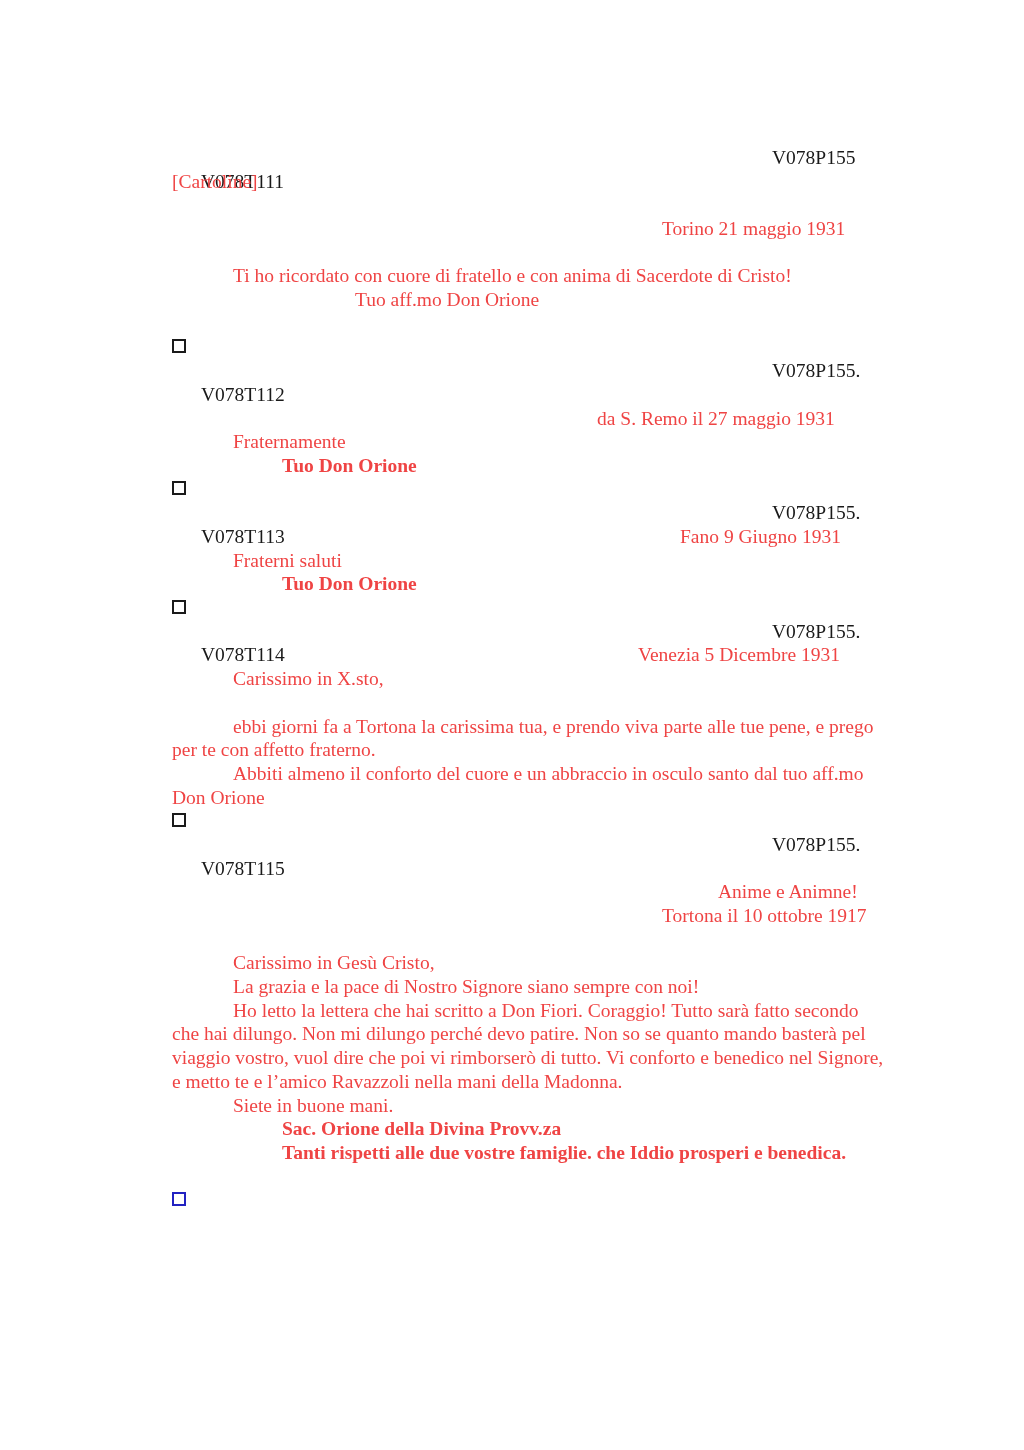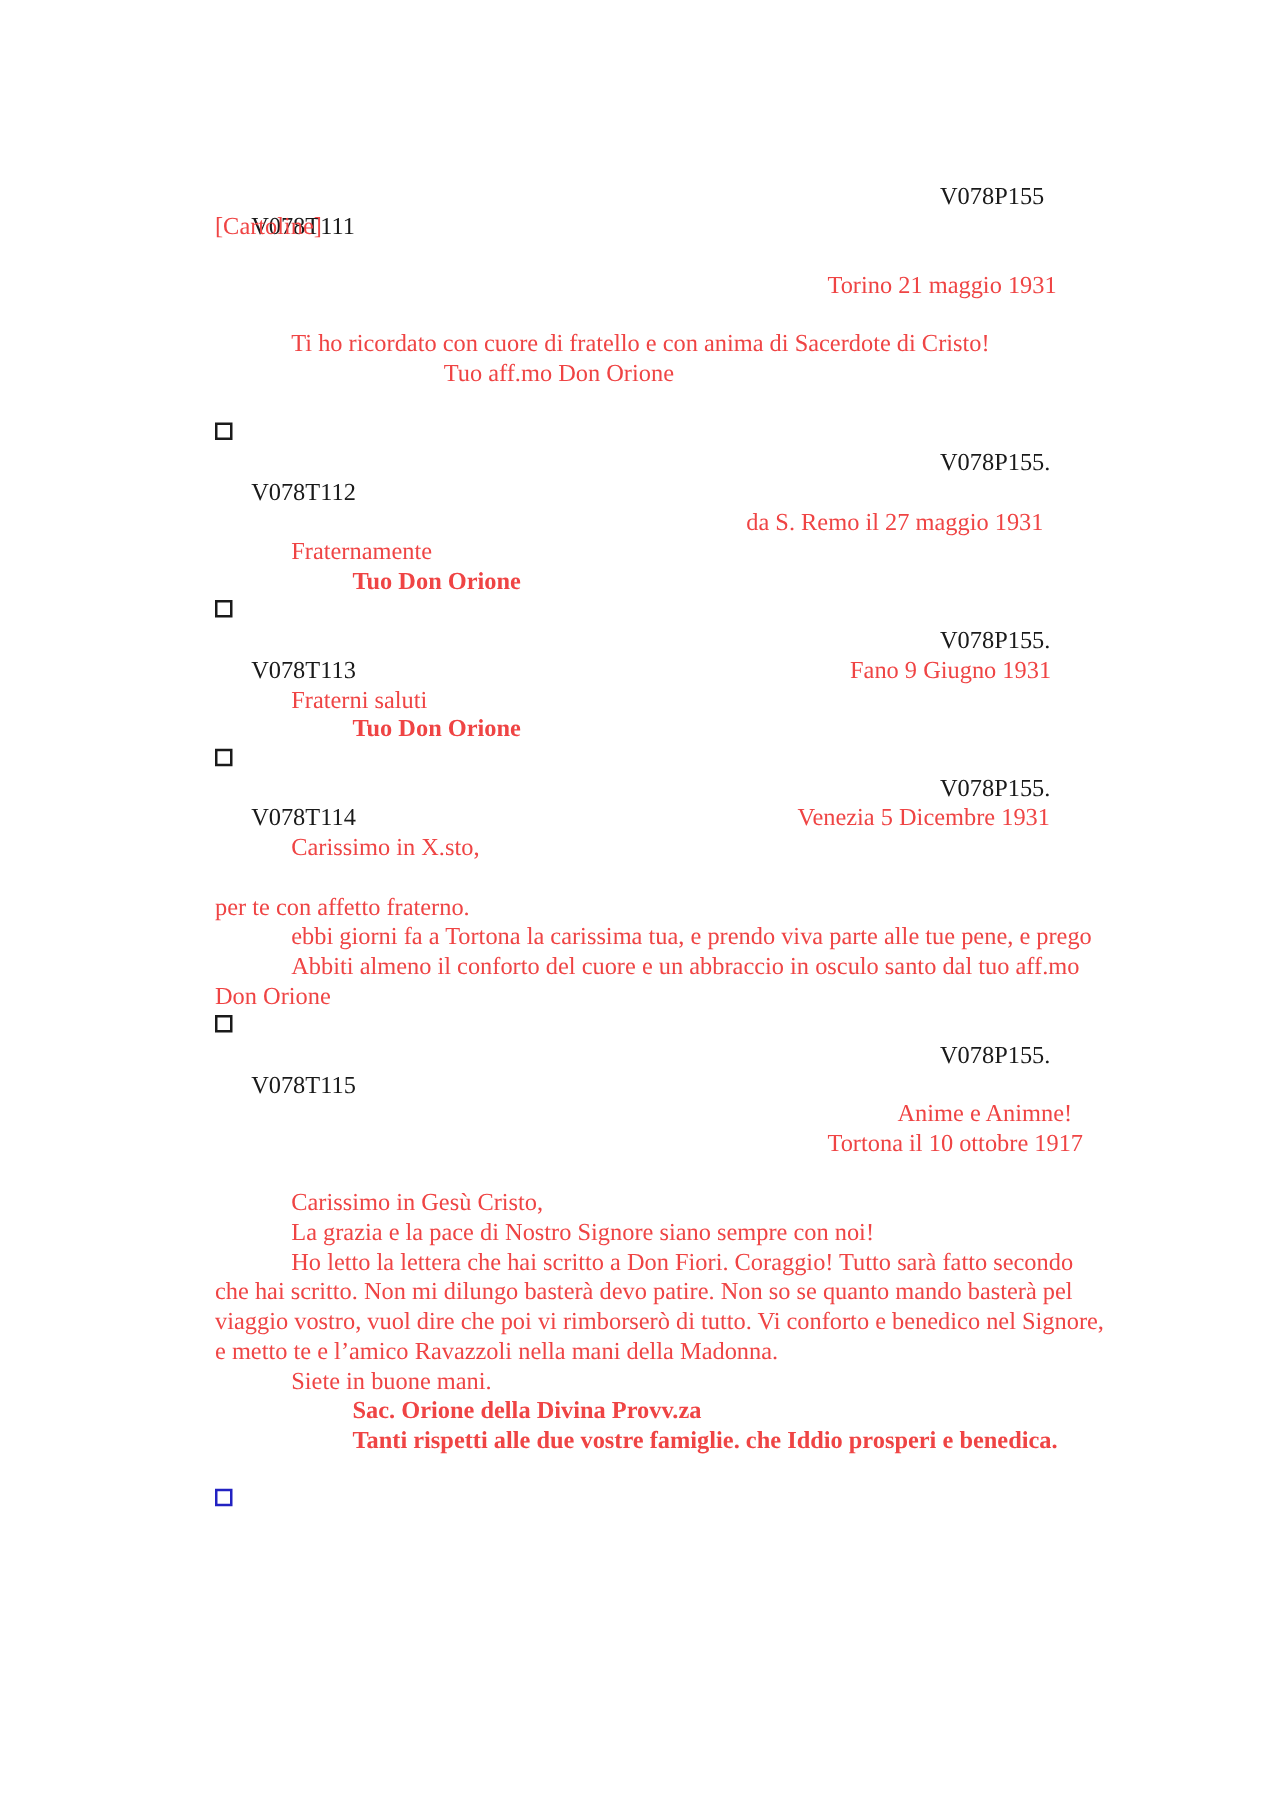--- a/index.html
+++ b/index.html
@@ -14,21 +14,21 @@
     color:#1a1a1a;
     overflow:hidden;
   }
   .line{
     height:23.7px;
     line-height:23.7px;
     white-space:pre;
     position:relative;
   }
   .blue{color:#ef4444;}
-  .rcode{position:absolute;left:580px;top:0;}
+  .rcode{position:absolute;left:600px;top:0;}
   .i1{margin-left:61px;}
   .i2{margin-left:110px;font-weight:bold;}
   .i3{margin-left:183px;}
   .sq{
     display:inline-block;
     width:10px;height:10px;
     border:2px solid #1a1a1a;
     vertical-align:middle;
     position:relative;top:-3px;
   }
@@ -78,40 +78,40 @@
   </div>
 
   <div>
     <div class="line">
       <span>V078T114</span>
       <span class="rcode">V078P155.</span>
     </div>
     <div class="line blue" style="margin-left:466px">Venezia 5 Dicembre 1931</div>
     <div class="line blue i1">Carissimo in X.sto,</div>
     <div class="line"></div>
+    <div class="line blue i1">ebbi giorni fa a Tortona la carissima tua, e prendo viva parte alle tue pene, e prego</div>
     <div class="line blue">per te con affetto fraterno.</div>
-    <div class="line blue i1">ebbi giorni fa a Tortona la carissima tua, e prendo viva parte alle tue pene, e prego</div>
     <div class="line blue i1">Abbiti almeno il conforto del cuore e un abbraccio in osculo santo dal tuo aff.mo</div>
     <div class="line blue">Don Orione</div>
     <div class="line"><span class="sq"></span></div>
   </div>
 
   <div>
     <div class="line">
       <span>V078T115</span>
       <span class="rcode">V078P155.</span>
     </div>
     <div class="line"></div>
     <div class="line blue" style="margin-left:546px">Anime e Animne!</div>
     <div class="line blue" style="margin-left:490px">Tortona il 10 ottobre 1917</div>
     <div class="line"></div>
     <div class="line blue i1">Carissimo in Gesù Cristo,</div>
     <div class="line blue i1">La grazia e la pace di Nostro Signore siano sempre con noi!</div>
     <div class="line blue i1">Ho letto la lettera che hai scritto a Don Fiori. Coraggio! Tutto sarà fatto secondo</div>
-    <div class="line blue">che hai scritto. Non mi dilungo basterà devo patire. Non so se quanto mando basterà pel</div>
+    <div class="line blue">che hai dilungo. Non mi dilungo perché devo patire. Non so se quanto mando basterà pel</div>
     <div class="line blue">viaggio vostro, vuol dire che poi vi rimborserò di tutto. Vi conforto e benedico nel Signore,</div>
     <div class="line blue">e metto te e l’amico Ravazzoli nella mani della Madonna.</div>
     <div class="line blue i1">Siete in buone mani.</div>
     <div class="line blue i2">Sac. Orione della Divina Provv.za</div>
     <div class="line blue i2">Tanti rispetti alle due vostre famiglie. che Iddio prosperi e benedica.</div>
     <div class="line"></div>
     <div class="line"><span class="sq bluesq"></span></div>
   </div>
 
 </div>

